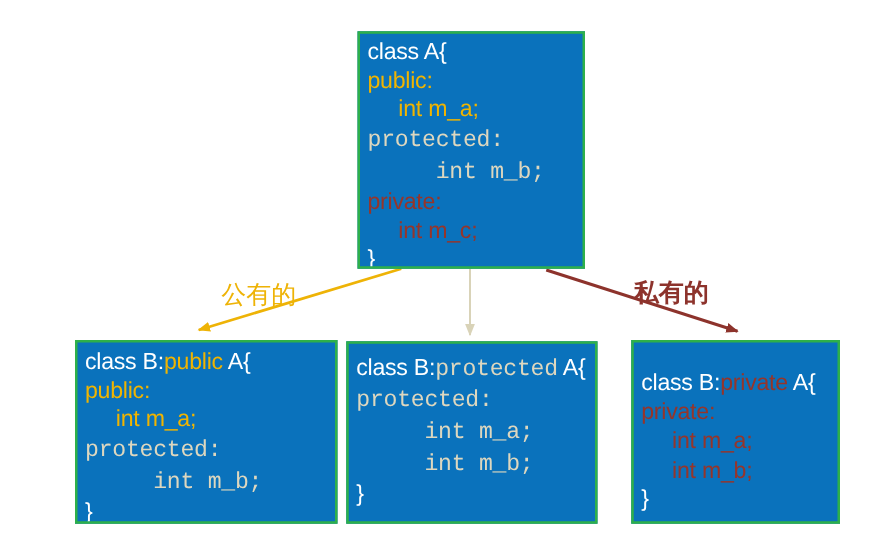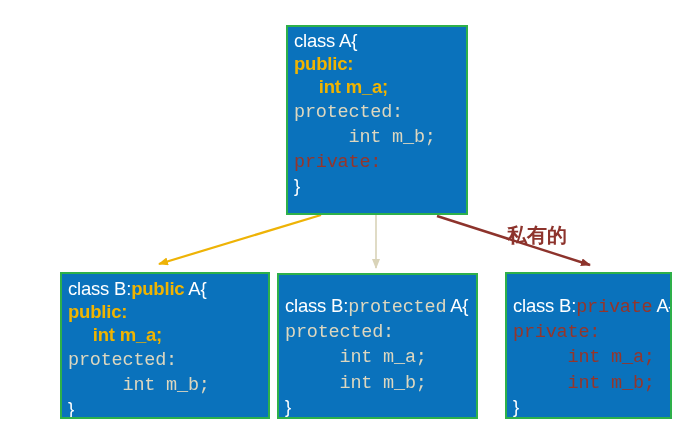--- a/index.html
+++ b/index.html
@@ -42,27 +42,27 @@
     background: var(--box-bg);
     border: 2px solid var(--box-border);
     padding: 2px 4px 0 6px;
     font-size: 18.5px;
     line-height: 23.2px;
     letter-spacing: -0.2px;
     overflow: hidden;
   }
   .code-line { white-space: pre; }
   .seg-white     { color: var(--white); }
-  .seg-public    { color: var(--public); font-weight: bold; }
+  .seg-public    { color: var(--public); }
   .seg-protected { color: var(--protected); font-family: Liberation Mono, monospace; }
-  .seg-private   { color: var(--private); font-family: Liberation Mono, monospace; }
+  .seg-private   { color: var(--private); }
 
   .box-a  { left: 262px; top: 25px;  width: 182px; height: 190px; }
   .box-b1 { left: 36px;  top: 272px; width: 210px; height: 147px; padding-top: 3px; }
-  .box-b2 { left: 253px; top: 273px; width: 201px; height: 146px; padding-top: 19px; }
+  .box-b2 { left: 253px; top: 273px; width: 201px; height: 146px; padding-top: 7px; }
   .box-b3 { left: 481px; top: 272px; width: 167px; height: 147px; padding-top: 20px; }
 
   .arrow-label {
     position: absolute;
     font-size: 20px;
     line-height: 22px;
     white-space: nowrap;
   }
   .label-public    { left: 153px; top: 225px; color: var(--arrow-public); }
   .label-protected { left: 322px; top: 234px; color: var(--arrow-protected); }
@@ -90,20 +90,21 @@
     <line id="arrow-line-2" x1="413" y1="216" x2="566" y2="265" stroke="#8d332c" class="arrow-private" marker-end="url(#head-private)"></line>
   </svg>
 
   <div class="code-box box-a">
       <div class="code-line"><span class="seg-white">class A{</span></div>
       <div class="code-line"><span class="seg-public">public:</span></div>
       <div class="code-line"><span class="seg-public">     int m_a;</span></div>
       <div class="code-line"><span class="seg-protected">protected:</span></div>
       <div class="code-line"><span class="seg-protected">     int m_b;</span></div>
       <div class="code-line"><span class="seg-private">private:</span></div>
+      <div class="code-line"><span class="seg-private">     int m_c;</span></div>
       <div class="code-line"><span class="seg-white">}</span></div>
     </div>
 
   <div class="code-box box-b1">
       <div class="code-line"><span class="seg-white">class B:</span><span class="seg-public">public</span><span class="seg-white"> A{</span></div>
       <div class="code-line"><span class="seg-public">public:</span></div>
       <div class="code-line"><span class="seg-public">     int m_a;</span></div>
       <div class="code-line"><span class="seg-protected">protected:</span></div>
       <div class="code-line"><span class="seg-protected">     int m_b;</span></div>
       <div class="code-line"><span class="seg-white">}</span></div>
@@ -118,17 +119,18 @@
     </div>
 
   <div class="code-box box-b3">
       <div class="code-line"><span class="seg-white">class B:</span><span class="seg-private">private</span><span class="seg-white"> A{</span></div>
       <div class="code-line"><span class="seg-private">private:</span></div>
       <div class="code-line"><span class="seg-private">     int m_a;</span></div>
       <div class="code-line"><span class="seg-private">     int m_b;</span></div>
       <div class="code-line"><span class="seg-white">}</span></div>
     </div>
 
+  <div class="arrow-label label-public">公有的</div>
 
 
   <div class="arrow-label label-private">私有的</div>
 
 </div>
 
 </body></html>

